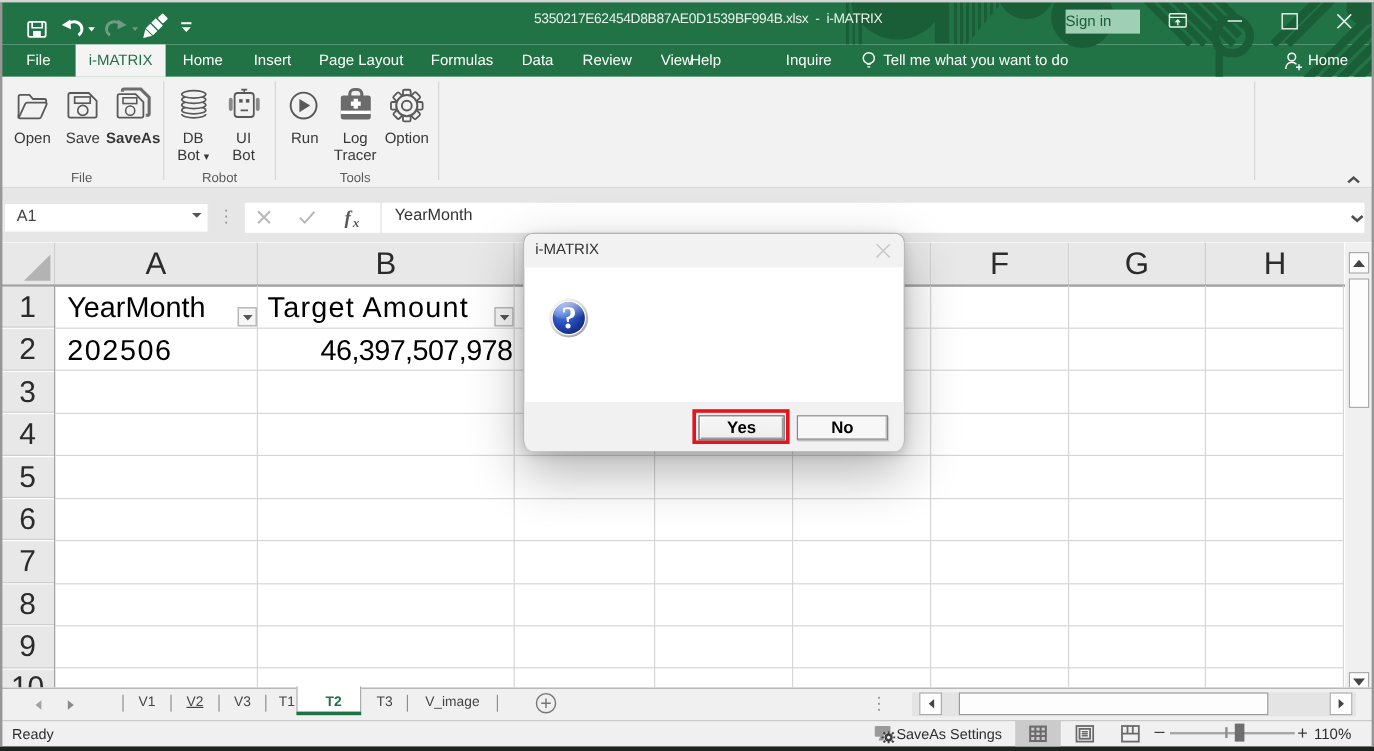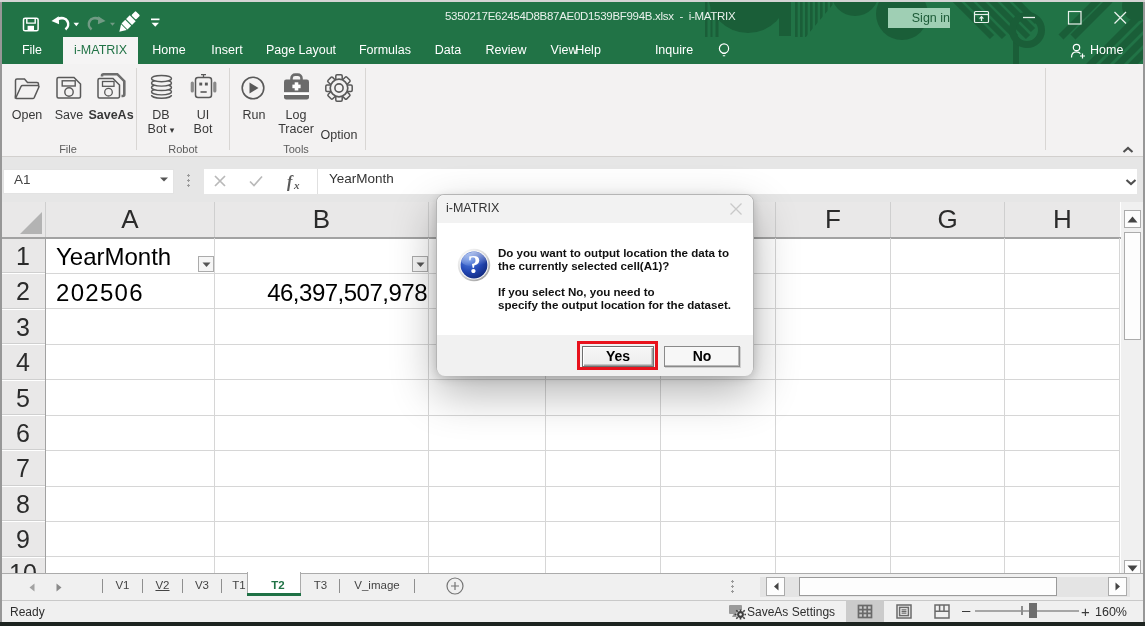--- a/index.html
+++ b/index.html
@@ -3,21 +3,21 @@
 <meta charset="utf-8">
 <style>
 * { margin:0; padding:0; box-sizing:border-box; }
 html,body { width:1145px; height:626px; overflow:hidden; }
 body { font-family:"Liberation Sans", sans-serif; position:relative; background:#fff; }
 .abs { position:absolute; }
 
 #titlebar { left:0; top:0; width:1145px; height:37px; background:#217346; }
 #topedge { left:0; top:0; width:1145px; height:2px; background:#d4d4d4; z-index:30; }
 #titletext { left:433px; top:10px; width:300px; height:17px; color:#e9f1ec; font-size:11.5px; letter-spacing:-0.3px; white-space:nowrap; z-index:6;margin-left:12px;}
-#signin { left:888px; top:8px; width:62px; height:20px; background:#9fcfb4; color:#1d5c38; font-size:12.5px; text-align:right; line-height:20px; z-index:6; }
+#signin { left:888px; top:8px; width:62px; height:20px; background:#9fcfb4; color:#1d5c38; font-size:12.5px; text-align:left; line-height:20px; z-index:6; }
 
 #tabrow { left:0; top:37px; width:1145px; height:27px; background:#217346; }
 .rtab { position:absolute; top:0; height:27px; color:#fff; font-size:12.5px; line-height:26px; text-align:center; white-space:nowrap; }
 #tab-imatrix { background:#f5f4f4; color:#217346; }
 
 #ribbon { left:0; top:64px; width:1145px; height:93px; background:#f3f2f2; border-bottom:1px solid #d2d0ce; }
 .rsep { position:absolute; top:4px; height:82px; width:1px; background:#d8d6d4; }
 .rlbl { position:absolute; font-size:12.5px; color:#383838; text-align:center; white-space:nowrap; }
 .glbl { position:absolute; top:79px; font-size:11px; color:#5c5c5c; text-align:center; white-space:nowrap; }
 
@@ -147,20 +147,21 @@
   <div class="rtab" style="left:353px;width:64px;">Formulas</div>
   <div class="rtab" style="left:428px;width:40px;">Data</div>
   <div class="rtab" style="left:480px;width:52px;">Review</div>
   <div class="rtab" style="left:544px;width:40px;">View</div>
   <div class="rtab" style="left:568px;width:40px;">Help</div>
   <div class="rtab" style="left:648px;width:52px;">Inquire</div>
   <svg width="16" height="18" viewBox="0 0 16 18" style="position:absolute;left:716px;top:5px" fill="none" stroke="#fff" stroke-width="1.2">
     <circle cx="8" cy="6.5" r="4.6"></circle>
     <path d="M6.3 11.5 h3.4 M6.8 13.7 h2.4" stroke-width="1.1"></path>
   </svg>
+  <div class="rtab" style="left:736px;width:160px;text-align:left;">Tell me what you want to do</div>
   <svg width="20" height="18" viewBox="0 0 20 18" style="position:absolute;left:1068px;top:5px" fill="none" stroke="#fff" stroke-width="1.2">
     <circle cx="8.5" cy="5.5" r="3.2"></circle>
     <path d="M3.5 15.5 c0-3.6 2.2-5.6 5-5.6 1.6 0 3 .6 3.9 1.8"></path>
     <path d="M14.5 11.5 v5 M12 14 h5"></path>
   </svg>
   <div class="rtab" style="left:1090px;width:40px;text-align:left;">Home</div>
 </div>
 <div class="abs" id="ribbon"></div>
 <div class="abs" style="left:0;top:64px;width:1145px;height:93px;z-index:4">
   <div class="rsep" style="left:136px"></div>
@@ -228,21 +229,21 @@
       <circle cx="339" cy="24" r="4.1" fill="none" stroke-width="1.6"></circle>
     </g>
   </svg>
   <div class="rlbl" style="left:6px;top:44px;width:42px;">Open</div>
   <div class="rlbl" style="left:48px;top:44px;width:42px;">Save</div>
   <div class="rlbl" style="left:88px;top:44px;width:46px;font-weight:bold;">SaveAs</div>
   <div class="rlbl" style="left:140px;top:44px;width:42px;text-align:center;">DB<br>Bot <span style="font-size:9px;">▾</span></div>
   <div class="rlbl" style="left:182px;top:44px;width:42px;">UI<br>Bot</div>
   <div class="rlbl" style="left:233px;top:44px;width:42px;">Run</div>
   <div class="rlbl" style="left:275px;top:44px;width:42px;">Log<br>Tracer</div>
-  <div class="rlbl" style="left:316px;top:44px;width:46px;margin-top:20px;">Option</div>
+  <div class="rlbl" style="left:316px;top:44px;width:46px;">Option</div>
   <div class="glbl" style="left:47px;width:42px;">File</div>
   <div class="glbl" style="left:162px;width:42px;">Robot</div>
   <div class="glbl" style="left:275px;width:42px;">Tools</div>
   <svg width="12" height="8" viewBox="0 0 12 8" style="position:absolute;left:1122px;top:82px" fill="none" stroke="#4f4f4f" stroke-width="2.1">
     <path d="M1.5 6 l4.5-4 4.5 4"></path>
   </svg>
 </div>
 <div class="abs" id="fbar"></div>
 <div class="abs" style="left:0;top:157px;width:1145px;height:45px;z-index:4">
   <div class="abs" id="namebox"></div>
@@ -308,20 +309,21 @@
   <div class="gl-h" style="top:106.3px"></div>
   <div class="gl-h" style="top:141.7px"></div>
   <div class="gl-h" style="top:177.2px"></div>
   <div class="gl-h" style="top:212.6px"></div>
   <div class="gl-h" style="top:248px"></div>
   <div class="gl-h" style="top:283.5px"></div>
   <div class="gl-h" style="top:318.9px"></div>
   <div class="gl-h" style="top:354.4px"></div>
 
   <div class="celltxt" style="left:56px;top:41px;">YearMonth</div>
+  <div class="celltxt" style="left:223px;top:41px;letter-spacing:1px;">Target Amount</div>
   <div class="celltxt" style="left:56px;top:77px;letter-spacing:1.3px;">202506</div>
   <div class="celltxt" style="right:718px;top:77px;letter-spacing:-0.5px;margin-left:40px;">46,397,507,978</div>
 
   <div class="abs" style="left:198px;top:54px;width:16px;height:16px;background:#f6f6f6;border:1px solid #ababab;"></div>
   <svg width="9" height="5.5" viewBox="0 0 9 5.5" style="position:absolute;left:202px;top:60px">
       <path d="M0.5 0.5 h8 L4.5 5 z" fill="#555"></path>
     </svg>
   <div class="abs" style="left:412px;top:54px;width:16px;height:16px;background:#f6f6f6;border:1px solid #ababab;"></div>
   <svg width="9" height="5.5" viewBox="0 0 9 5.5" style="position:absolute;left:416px;top:60px">
       <path d="M0.5 0.5 h8 L4.5 5 z" fill="#555"></path>
@@ -404,21 +406,21 @@
   </svg>
   <svg width="16" height="16" viewBox="0 0 16 16" style="position:absolute;left:934px;top:4px" fill="none" stroke="#6a6a6a" stroke-width="1.5">
     <rect x="1" y="1" width="14" height="13"></rect>
       <path d="M5.6 1 v6.3 M10 1 v6.3 M1 7.3 h14"></path>
   </svg>
   <div class="abs" style="left:962px;top:1px;font-size:15px;color:#3a3a3a;">–</div>
   <div class="abs" style="left:975px;top:10px;width:104px;height:1.5px;background:#a6a6a6;"></div>
   <div class="abs" style="left:1021px;top:6px;width:1.5px;height:9px;background:#8d8d8d;"></div>
   <div class="abs" style="left:1029px;top:3px;width:8px;height:15px;background:#6e6e6e;"></div>
   <div class="abs" style="left:1081px;top:3px;font-size:15px;color:#3a3a3a;">+</div>
-  <div class="abs" style="left:1095px;top:5px;font-size:12.5px;">160%</div>
+  <div class="abs" style="left:1095px;top:5px;font-size:12.5px;">110%</div>
 </div>
 <div class="abs" id="bottomedge"></div>
 <div class="abs" id="dlg">
   <div class="abs" id="dlg-title"></div>
   <div class="abs" style="left:9px;top:6px;font-size:12.5px;color:#333;">i-MATRIX</div>
   <svg width="16" height="16" viewBox="0 0 16 16" style="position:absolute;right:9px;top:6px" stroke="#c9c9c9" stroke-width="1.3">
     <path d="M2.5 2.5 l11 11 M13.5 2.5 l-11 11"></path>
   </svg>
   <div class="abs" id="dlg-foot"></div>
 
@@ -439,24 +441,17 @@
           <stop offset="1" stop-color="#ffffff" stop-opacity="0"></stop>
       </linearGradient>
     </defs>
     <circle cx="17" cy="17" r="16.2" fill="url(#ring)"></circle>
     <circle cx="17" cy="17" r="14.4" fill="#fafafa"></circle>
     <circle cx="17" cy="17" r="13.4" fill="url(#ball)"></circle>
     <path d="M4.2 13.5 a13.4 13.4 0 0 1 25.2-1.8 c0.5 4.4-5.2 6.6-11.6 6.6 -6.2 0-12.2-1.2-13.6-4.8 z" fill="url(#gloss)"></path>
     <text x="17.2" y="25" text-anchor="middle" font-family="Liberation Serif, serif" font-size="26" font-weight="bold" fill="#ffffff">?</text>
   </svg>
 
-  <div class="abs" style="left:61px;top:51px;font-size:11.6px;font-weight:bold;color:#111;line-height:13.1px;letter-spacing:-0.02px;white-space:nowrap;">
-    Do you want to output location the data to<br>
-    the currently selected cell(A1)?<br>
-    <br>
-    If you select No, you need to<br>
-    specify the output location for the dataset.
-  </div>
 
   <div class="abs" style="left:140px;top:146px;width:81px;height:29px;border:3px solid #e8121c;"></div>
   <div class="abs winbtn" style="left:145px;top:151px;width:72px;height:21px;line-height:19px;border:1px solid #6e6e6e;box-shadow:inset 1px 1px 0 #ffffff, inset -1.5px -1.5px 0 #9c9c9c;background:linear-gradient(#f6f6f6,#ededed);">Yes</div>
   <div class="abs winbtn" style="left:227px;top:151px;width:76px;height:21px;line-height:19px;border:1px solid #8a8a8a;box-shadow:inset -1px -1px 0 #b9b9b9, 1px 1px 0 #cfcfcf;background:#f7f7f7;">No</div>
 </div>
 
 </body></html>

